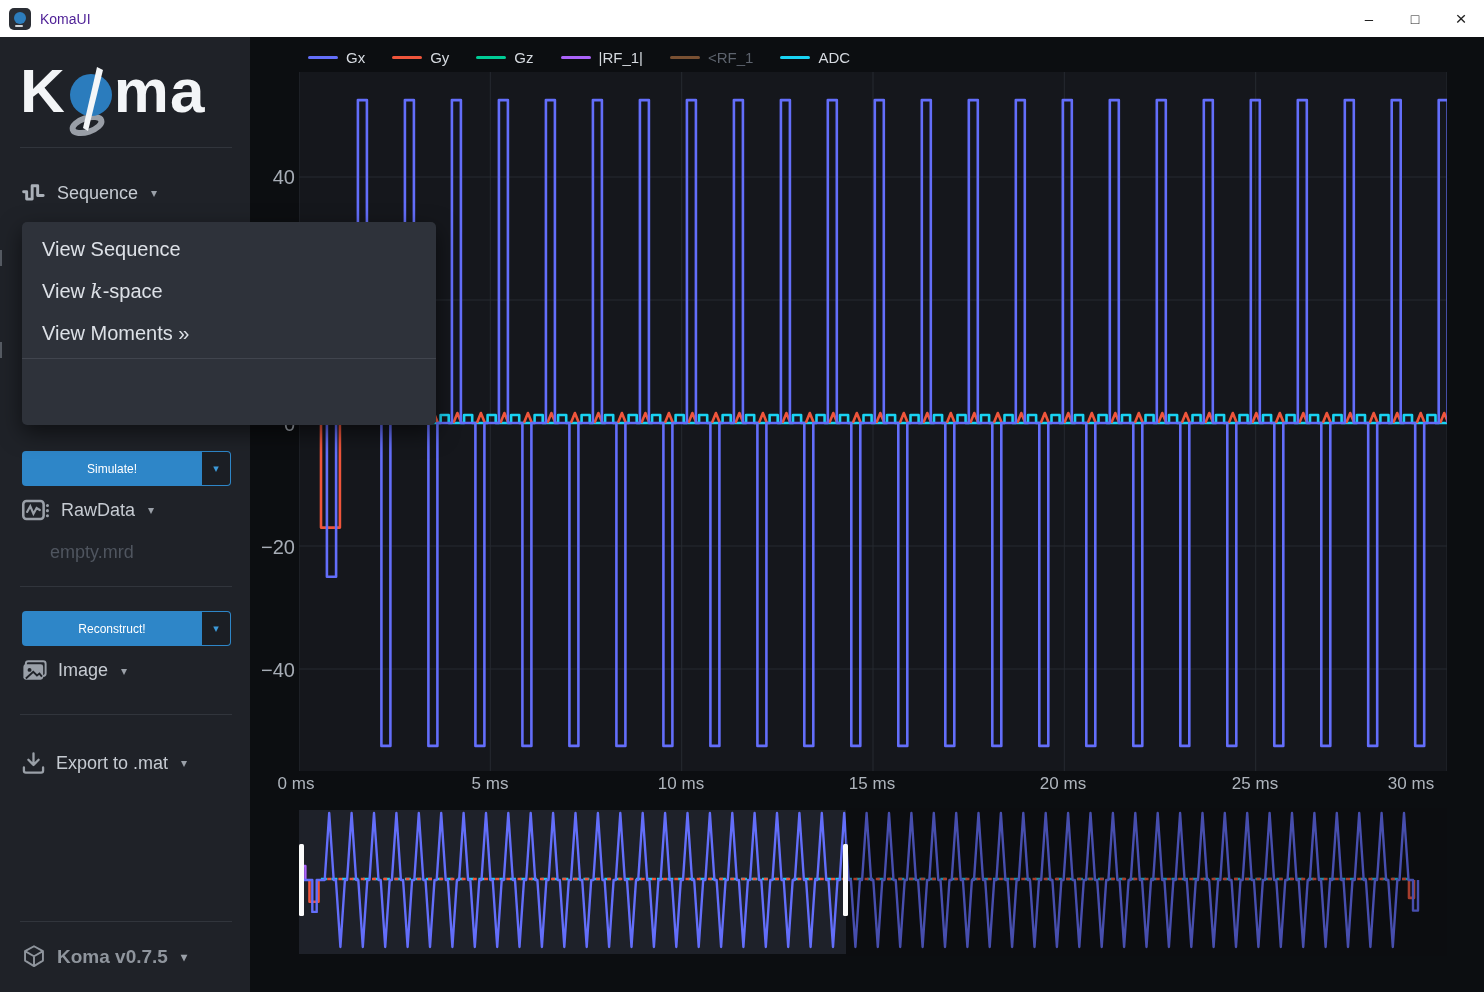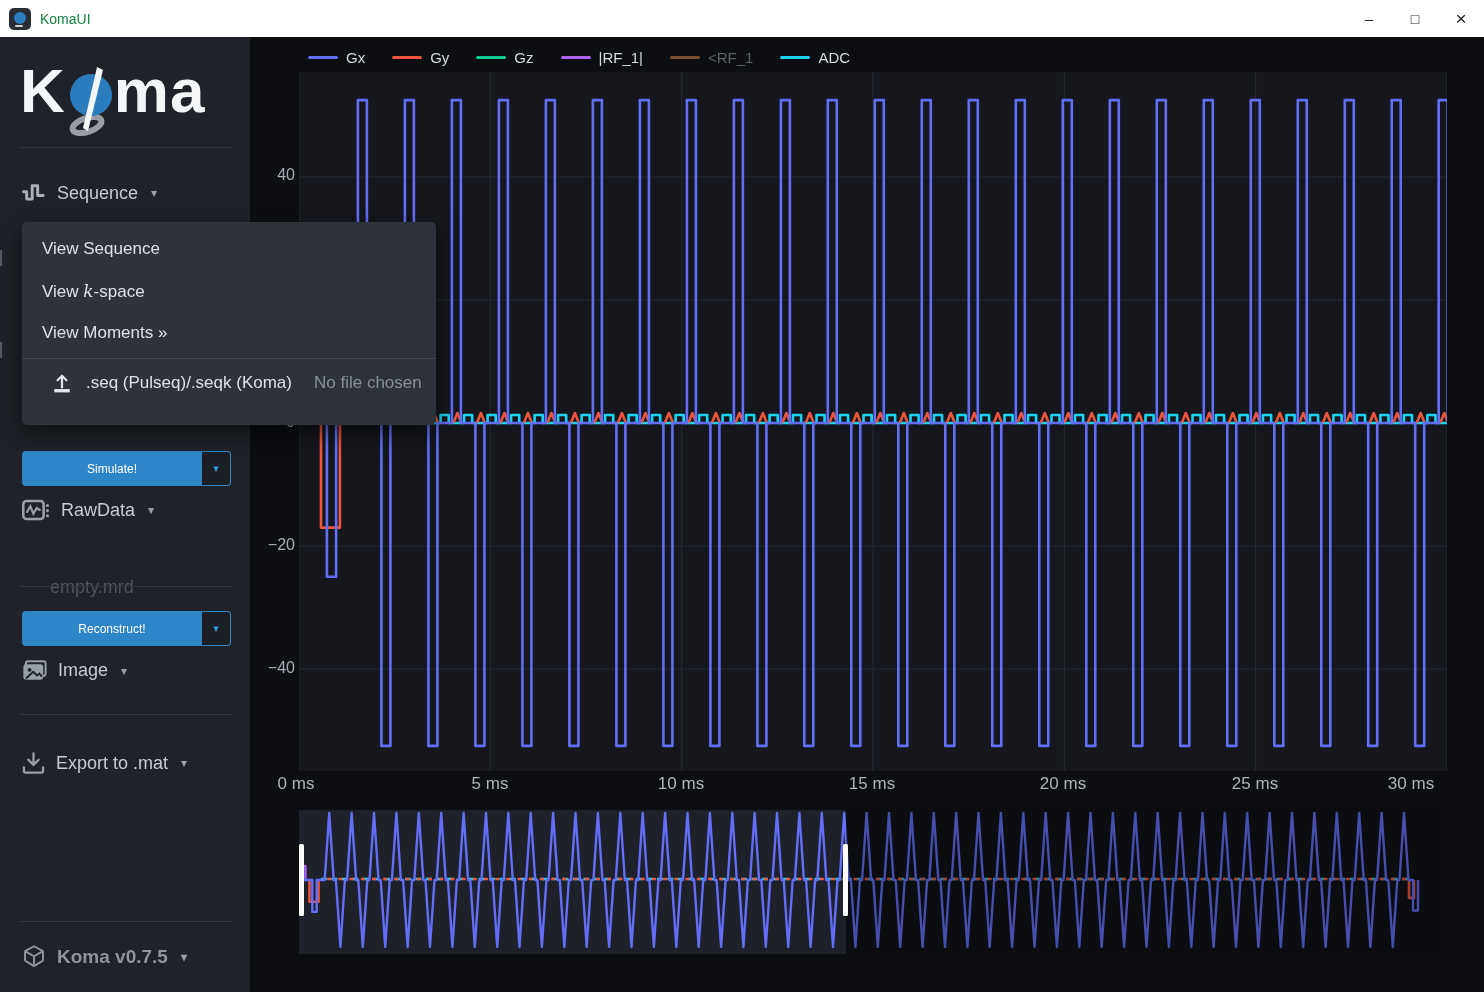--- a/index.html
+++ b/index.html
@@ -9,74 +9,74 @@
 
   
   .titlebar { position:absolute; left:0; top:0; width:1484px; height:37px; background:#ffffff;
               display:flex; align-items:center; z-index:90; }
   .tb-icon { width:22px; height:22px; margin-left:9px; border-radius:5px; background:#2a2d34;
              position:relative; }
   .tb-icon .ball { position:absolute; left:5px; top:4px; width:12px; height:12px; border-radius:50%;
                    background:#2d7dbd; }
   .tb-icon .dot { position:absolute; left:6px; bottom:3px; width:8px; height:2px; border-radius:1px;
                   background:#cfd3d8; }
-  .tb-title { margin-left:9px; font-size:14px; color:#15803d; }
+  .tb-title { margin-left:9px; font-size:14px; color:#4c1d95; }
   .tb-controls { margin-left:auto; display:flex; height:100%; }
   .tb-btn { width:46px; height:100%; display:flex; align-items:center; justify-content:center;
             color:#222; font-size:15px; cursor:pointer; }
   .tb-btn.max { font-size:14px; }
   .tb-btn.close { font-size:19px; }
 
   
   .app { position:absolute; left:0; top:37px; width:1484px; height:955px; }
   .sidebar { position:absolute; left:0; top:0; width:250px; height:955px; background:#1f2228; }
   .main { position:absolute; left:250px; top:0; width:1234px; height:826px; background:#0c0e11; }
 
   
   .logo { position:absolute; left:20px; top:18px; display:flex; align-items:flex-start;
           color:#f3f5f7; font-size:62px; font-weight:600; letter-spacing:1px; }
   .logo .ball-wrap { width:46px; height:88px; position:relative; margin:0 1px; }
   .divider { position:absolute; left:20px; width:212px; height:1px; background:#31353c; }
   .side-row { position:absolute; left:22px; display:flex; align-items:center; gap:11px;
               color:#c6cbd2; font-size:18px; cursor:pointer; }
   .side-row .caret { color:#9aa0a8; font-size:12px; margin-left:2px; }
   .side-row svg { flex:0 0 auto; }
-  .dim-file { position:absolute; left:50px; color:#4f555f; font-size:18px;margin-top:35px; }
+  .dim-file { position:absolute; left:50px; color:#4f555f; font-size:18px; }
   .version-row { color:#8f959d; font-weight:bold; font-size:19px;text-align:center; }
   .sliver { position:absolute; left:0; width:2px; height:16px; background:#565b63; }
 
   
   .btn-group { position:absolute; left:22px; width:209px; height:35px; display:flex; }
   .btn-main { flex:1; background:#2e86c8; border-radius:4px 0 0 4px; color:#fff; font-size:12px;
               display:flex; align-items:center; justify-content:center; cursor:pointer; }
   .btn-caret { width:29px; background:#1b1e24; border:1px solid #2e86c8; border-left:none;
                border-radius:0 4px 4px 0; color:#3d9ada; font-size:11px; display:flex;
                align-items:center; justify-content:center; cursor:pointer; }
 
   
   .menu { position:absolute; left:22px; top:185px; width:414px; height:203px; background:#2e323a;
           border-radius:5px; box-shadow:0 8px 22px rgba(0,0,0,.55); z-index:60; color:#dde1e7;
-          font-size:17px; }
+          font-size:20px; }
   .menu-item { height:42px; display:flex; align-items:center; padding-left:20px; cursor:pointer; }
   .menu-item:first-child { margin-top:6px; }
   .menu-item i { font-family:"DejaVu Serif", serif; font-style:italic; }
   .menu-sep { height:1px; background:#41454e; margin-top:4px; }
   .menu-upload { height:48px; display:flex; align-items:center; gap:14px; padding-left:30px;
                  cursor:pointer; }
   .menu-upload .status { color:#8a9099; margin-left:8px; }
 
   
   .legend { position:absolute; left:58px; top:12px; display:flex; align-items:center; gap:27px; }
   .legend-item { display:flex; align-items:center; gap:8px; cursor:pointer; }
   .legend-line { width:30px; height:3px; border-radius:2px; background:#888; }
   .legend-label { color:#d6dae0; font-size:15px; }
   .legend-item.dim .legend-line { opacity:.45; }
   .legend-item.dim .legend-label { color:#5d636d; }
 
-  .ytick { position:absolute; left:0; width:45px; text-align:right; color:#a7adb6; font-size:16px; }
+  .ytick { position:absolute; left:0; width:45px; text-align:right; color:#a7adb6; font-size:20px; }
   .xtick { position:absolute; top:737px; transform:translateX(-50%); color:#aeb4bc; font-size:17px; }
 
   #mainplot { position:absolute; left:49px; top:35px; }
   #minimap  { position:absolute; left:49px; top:771px; }
 </style>
 </head>
 <body>
 
 <div class="stage">
 
@@ -258,23 +258,15 @@
       <div class="menu-item">
         <span>View Sequence</span>
       </div>
       <div class="menu-item">
         <span><span>View </span><i>k</i><span>-space</span></span>
       </div>
       <div class="menu-item">
         <span>View Moments »</span>
       </div>
       <div class="menu-sep"></div>
-      <div class="menu-upload">
-        <svg width="20" height="19" viewBox="0 0 18 17">
-          <path d="M9,12 V2 M5,5.5 L9,1.5 L13,5.5" fill="none" stroke="#e2e5ea" stroke-width="2" stroke-linecap="round" stroke-linejoin="round"></path>
-          <path d="M2,13.5 h14 v3 h-14 z" fill="#e2e5ea"></path>
-        </svg>
-        <span>.seq (Pulseq)/.seqk (Koma)</span>
-        <span class="status">No file chosen</span>
-      </div>
     </div>
   </div>
 </div>
 
 </body></html>

